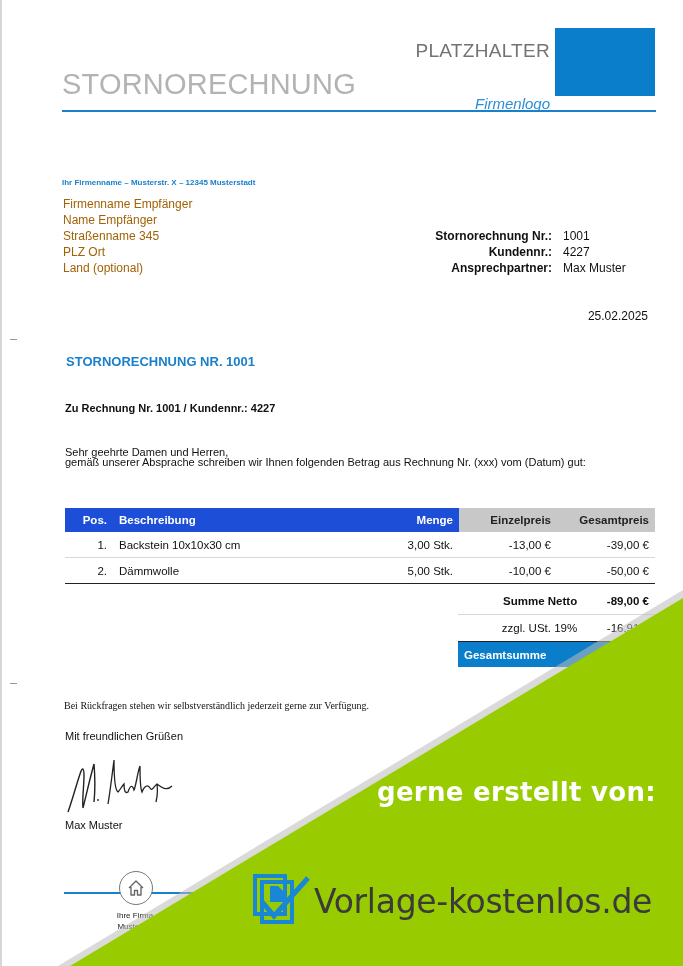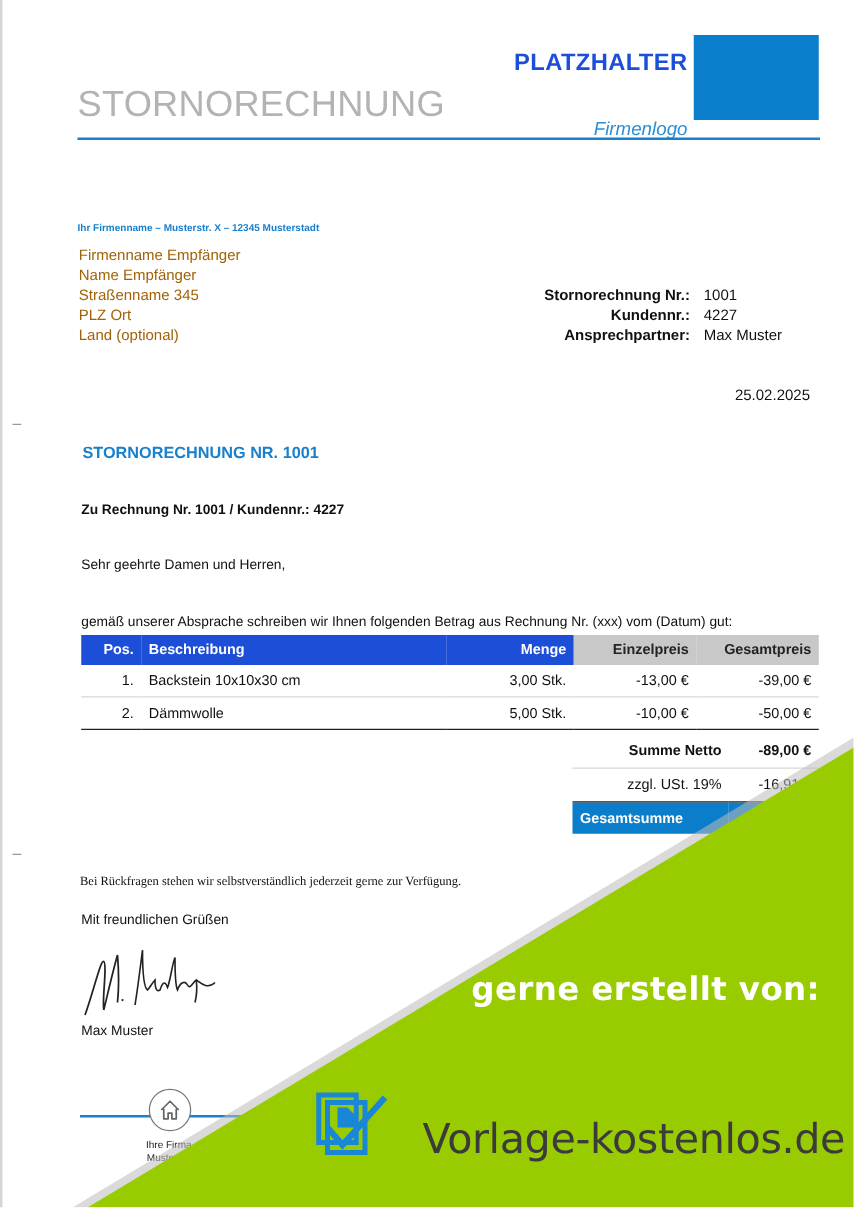--- a/index.html
+++ b/index.html
@@ -1,35 +1,35 @@
 <!DOCTYPE html>
 <html><head>
 <meta charset="utf-8">
 <style>
   html, body { margin: 0; padding: 0; }
   body { width: 683px; height: 966px; position: relative; overflow: hidden; background: #ffffff; font-family: "Liberation Sans", sans-serif; color: #111; }
   .page-edge { position: absolute; left: 0; top: 0; width: 2px; height: 966px; background: #d6d6d6; }
   .fold-mark { position: absolute; left: 10px; width: 7px; height: 1px; background: #999; }
   .doc-title { position: absolute; left: 62px; top: 68px; font-size: 29px; color: #b3b3b3; letter-spacing: 0.2px; }
   .logo-text { position: absolute; right: 133px; top: 40px; text-align: right; }
-  .logo-line1 { font-size: 19px; color: #1d4ed8; letter-spacing: 0.3px; line-height: 22px; font-weight: bold; }
+  .logo-line1 { font-size: 19px; color: #737373; letter-spacing: 0.3px; line-height: 22px; }
   .logo-line2 { font-size: 15px; color: #2a8fd6; font-style: italic; line-height: 18px; margin-top: 33px; }
   .logo-box { position: absolute; left: 555px; top: 28px; width: 100px; height: 68px; background: #0a7ecb; }
   .header-rule { position: absolute; left: 62px; top: 110px; width: 594px; height: 2px; background: #1b80cc; }
   .sender-line { position: absolute; left: 62px; top: 178px; font-size: 8px; font-weight: bold; color: #1b80cc; }
   .recipient { position: absolute; left: 63px; top: 196px; font-size: 12px; line-height: 16px; color: #a16207; }
   .meta { position: absolute; left: 420px; top: 228px; font-size: 12px; line-height: 16px; }
   .meta-row { display: flex; }
   .meta-label { width: 132px; text-align: right; font-weight: bold; padding-right: 11px; }
   .meta-value { }
   .date { position: absolute; right: 35px; top: 309px; font-size: 12px; }
   .heading { position: absolute; left: 66px; top: 354px; font-size: 13px; font-weight: bold; color: #1b80cc; }
   .subject { position: absolute; left: 65px; top: 402px; font-size: 11px; font-weight: bold; }
   .salutation { position: absolute; left: 65px; top: 446px; font-size: 11px; }
-  .intro { position: absolute; left: 65px; top: 456px; font-size: 11px; margin-top: 36px; }
+  .intro { position: absolute; left: 65px; top: 456px; font-size: 11px; }
   .items { position: absolute; left: 65px; top: 508px; width: 590px; border-collapse: collapse; font-size: 11.5px; }
   .items th { height: 24px; font-weight: bold; padding: 0 6px; }
   .items th.blue { background: #1d4ed8; color: #fff; }
   .items th.grey { background: #c8c8c8; color: #222; }
   .items td { height: 25px; padding: 0 6px; border-bottom: 1px solid #d8d8d8; }
   .items tr.last td { border-bottom: 1px solid #222; }
   .right { text-align: right; }
   .left { text-align: left; }
   .totals { position: absolute; left: 458px; top: 588px; width: 197px; font-size: 11.5px; border-collapse: collapse; }
   .totals td { height: 26px; padding: 0 6px; }
@@ -38,21 +38,21 @@
   .totals tr.grand td { background: #0a7ecb; color: #fff; font-weight: bold; height: 25px; }
   .closing1 { position: absolute; left: 64px; top: 700px; font-size: 10px; font-family: Liberation Serif, serif; }
   .closing2 { position: absolute; left: 65px; top: 730px; font-size: 11px; }
   .signature { position: absolute; left: 62px; top: 756px; width: 120px; height: 62px; }
   .signer { position: absolute; left: 65px; top: 819px; font-size: 11px; }
   .footer-rule { position: absolute; left: 64px; top: 892px; width: 130px; height: 2px; background: #1b80cc; }
   .home-circle { position: absolute; left: 119px; top: 871px; width: 32px; height: 32px; border-radius: 50%; border: 1.5px solid #777; background: #fff; display: flex; align-items: center; justify-content: center; }
   .footer-addr { position: absolute; left: 90px; top: 910px; font-size: 8px; line-height: 11px; text-align: center; width: 90px; color: #222; }
   .promo { position: absolute; left: 0; top: 0; width: 683px; height: 966px; pointer-events: none; }
   .promo-text { position: absolute; right: 27px; top: 776px; text-align: right; color: #fff; font-size: 26px; font-weight: bold; line-height: 32px; letter-spacing: 0.3px; font-family: "DejaVu Sans", sans-serif; }
-  .promo-brand { position: absolute; left: 252px; top: 872px; display: flex; align-items: flex-end; gap: 24px; }
+  .promo-brand { position: absolute; left: 252px; top: 872px; display: flex; align-items: center; }
   .brand-name { font-family: "DejaVu Sans", sans-serif; font-size: 33px; color: #3b3b3b; letter-spacing: -0.3px; margin-left: 4px; }
 </style>
 </head>
 <body>
 
 <div class="page-edge"></div>
 <div class="fold-mark" style="top:339px"></div>
 <div class="fold-mark" style="top:683px"></div>
 
 <div class="doc-title">STORNORECHNUNG</div>

